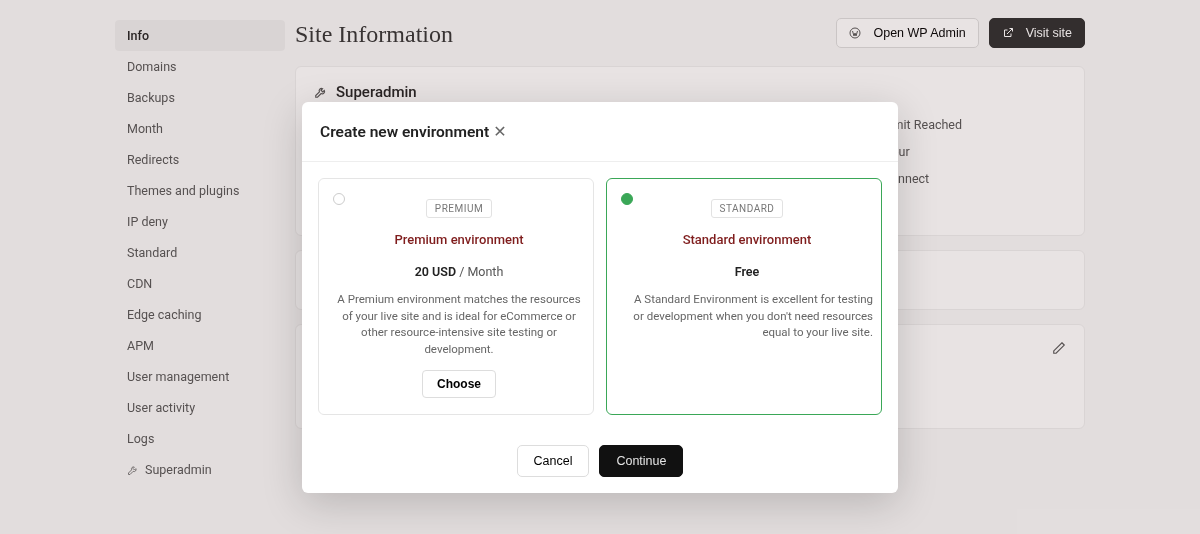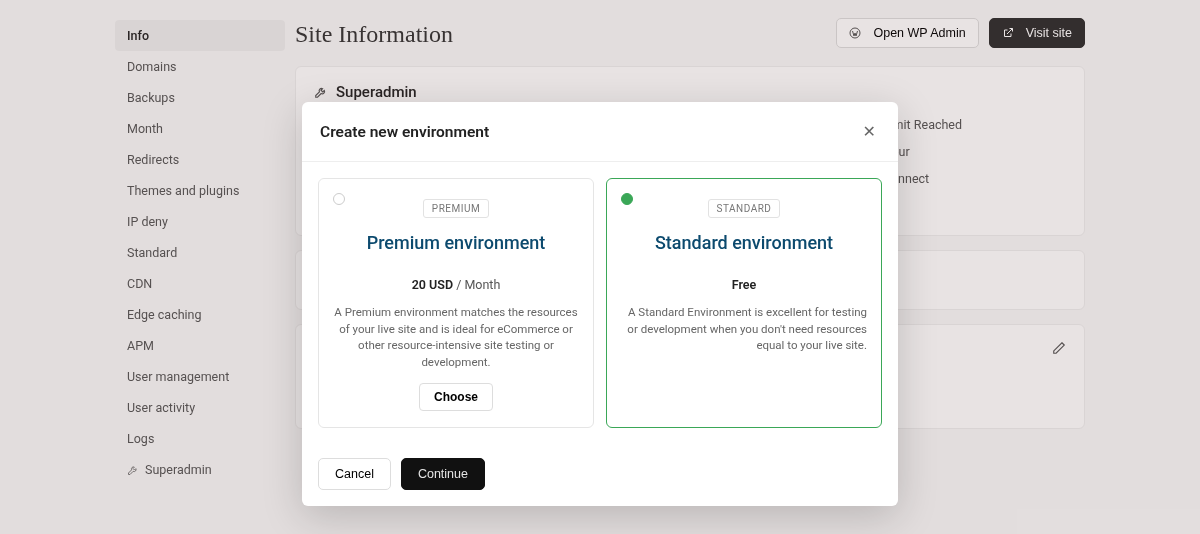--- a/index.html
+++ b/index.html
@@ -113,40 +113,39 @@
     }
     .modal {
       background: #fff;
       border-radius: 6px;
       width: 596px;
       box-shadow: 0 10px 40px rgba(0,0,0,0.18);
       overflow: hidden;
     }
     .modal-head {
       display: flex;
-      justify-content: space-between;
       align-items: center;
       padding: 16px 18px;
       border-bottom: 1px solid #eee;
     }
     .modal-title { font-size: 15.5px; font-weight: 600; }
     .close-btn {
       background: none; border: none; cursor: pointer;
       font-size: 16px; color: #666; padding: 4px;
     }
     .modal-body {
       padding: 16px;
       display: flex;
       gap: 12px;
     }
     .env-card {
       flex: 1;
       border: 1.5px solid #e5e5e5;
       border-radius: 6px;
-      padding: 20px 14px 16px 14px;
+      padding: 20px 8px 16px 14px;
       text-align: center;
       position: relative;
       display: flex;
       flex-direction: column;
       align-items: center;
       min-height: 226px;
       cursor: pointer;
     }
     .env-card.selected { border-color: #3aa757; text-align: right; }
     .radio {
@@ -161,35 +160,35 @@
     .tier-badge {
       display: inline-block;
       font-size: 10px;
       letter-spacing: 0.5px;
       color: #777;
       border: 1px solid #e2e2e2;
       border-radius: 3px;
       padding: 3px 8px;
       margin-bottom: 14px;
     }
-    .env-name { font-size: 18px; font-weight: 500; color: #0c4a6e; margin-bottom: 24px; }
+    .env-name { font-size: 13px; font-weight: 500; color: #7f1d1d; margin-bottom: 17px; }
     .env-price { font-size: 12.5px; color: #555; margin-bottom: 12px; }
     .env-price .amt { font-weight: 600; color: #222; }
     .env-desc { font-size: 11.5px; color: #666; line-height: 1.45; margin-bottom: 12px; }
     .choose-btn {
       border: 1px solid #ddd; background: #fff;
       padding: 6px 14px; border-radius: 4px;
       font-size: 12px; cursor: pointer;
       margin-top: auto;
       font-weight: bold;
     }
     .modal-foot {
       padding: 14px 16px 16px 16px;
       display: flex;
-      justify-content: flex-start;
+      justify-content: center;
       gap: 10px;
     }
     .foot-btn {
       padding: 8px 16px;
       border-radius: 5px;
       font-size: 12.5px;
       cursor: pointer;
       border: 1px solid #ddd;
       background: #fff;
     }

